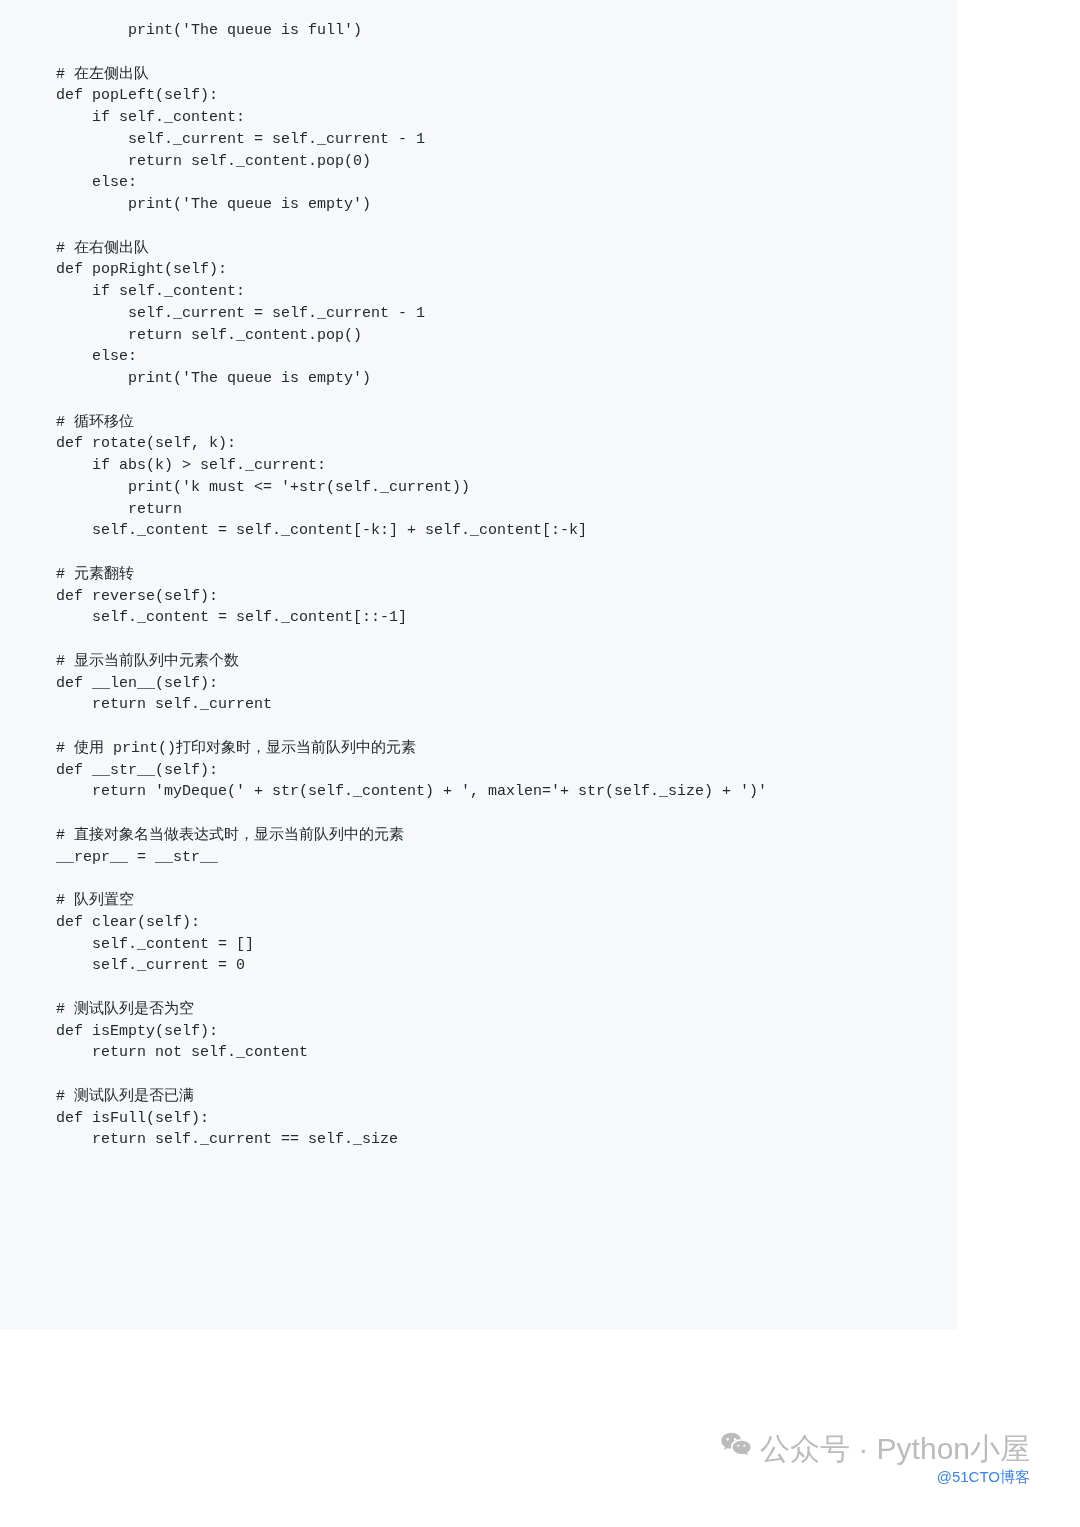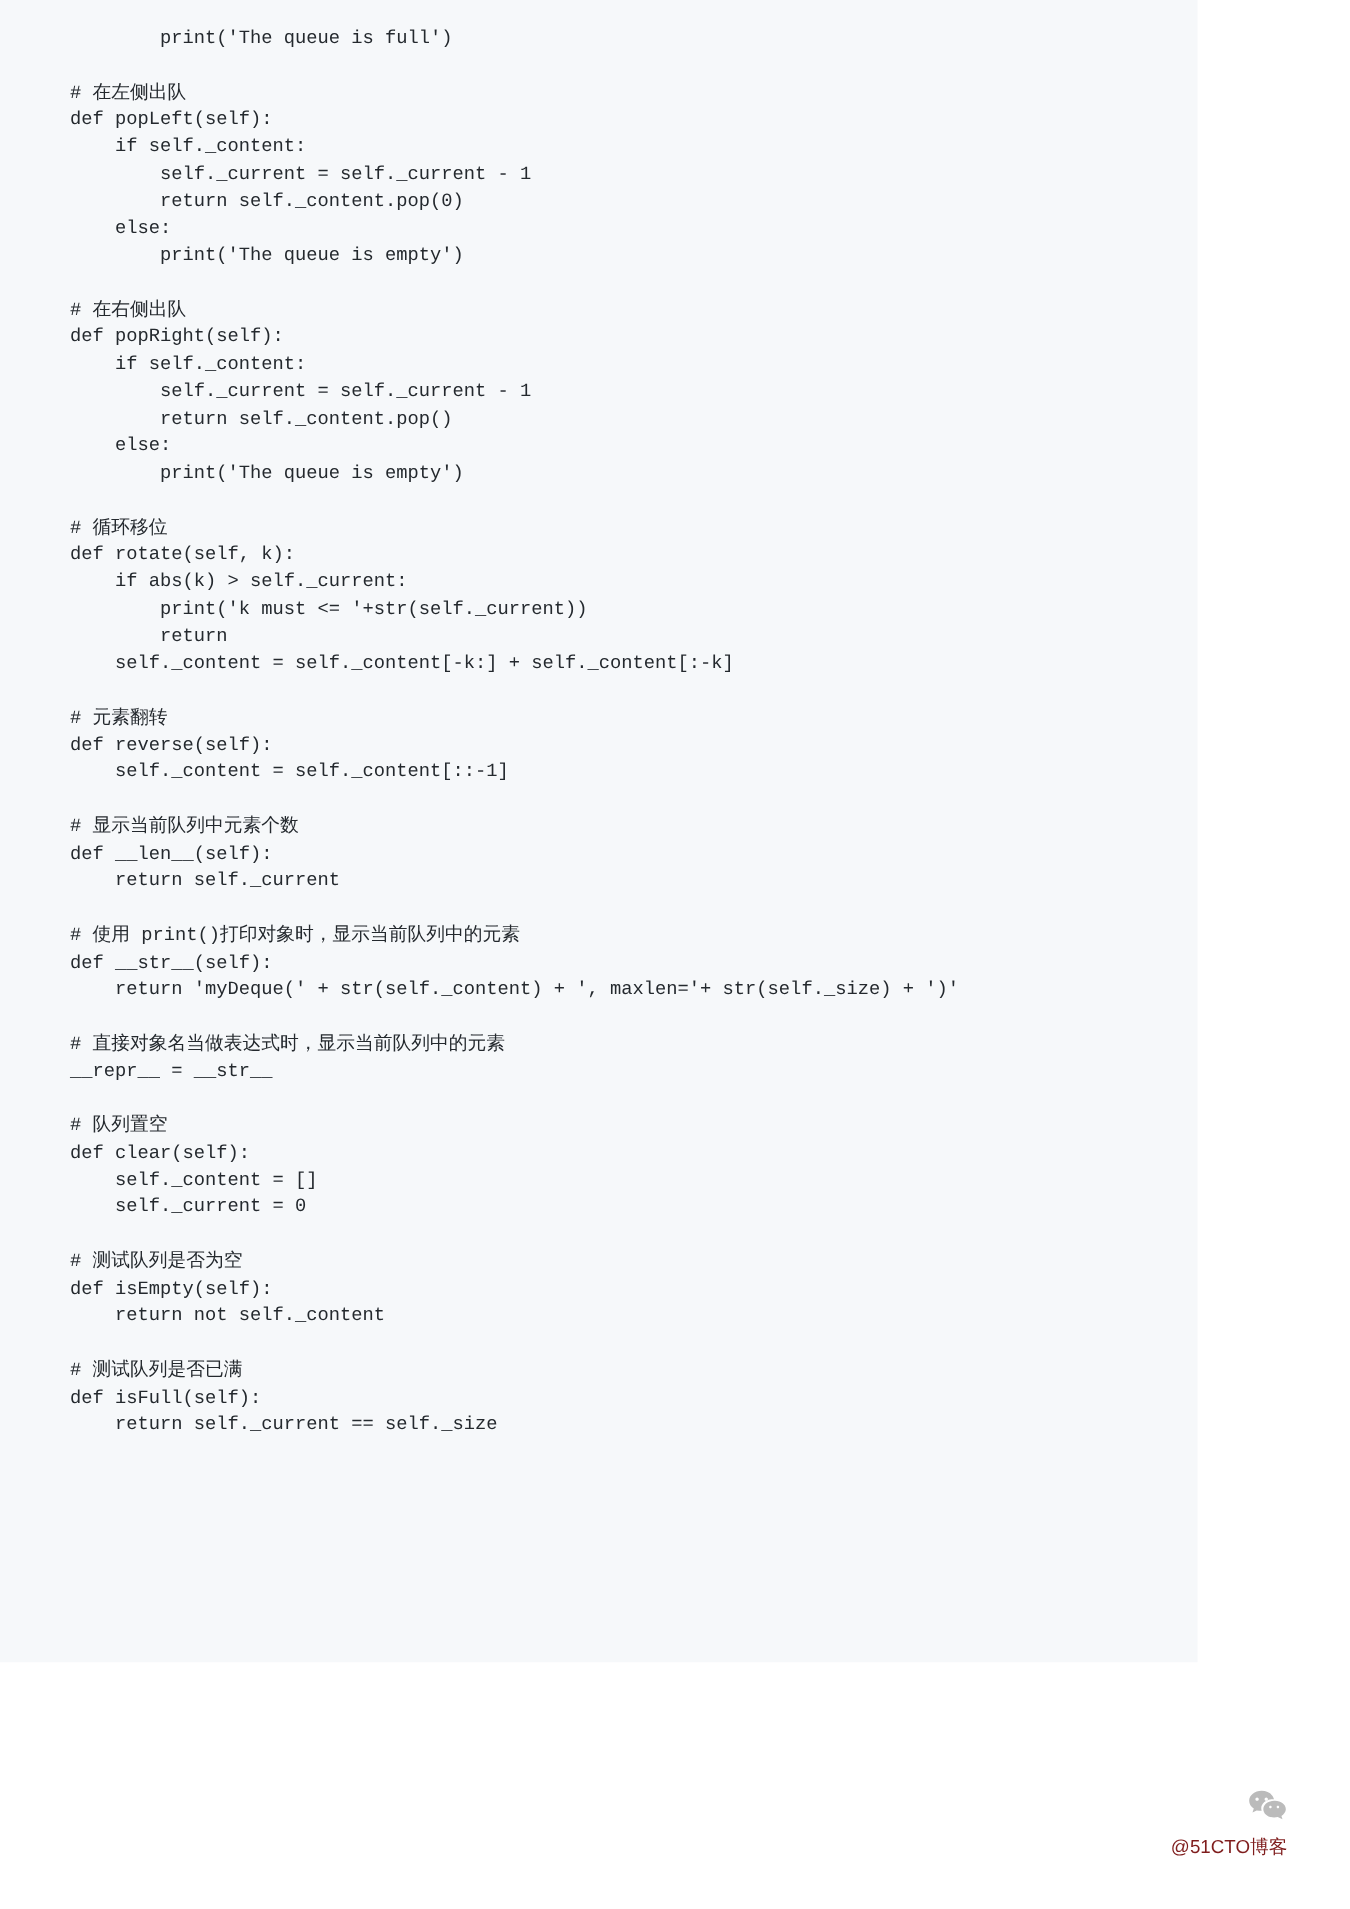--- a/index.html
+++ b/index.html
@@ -41,21 +41,21 @@
     align-items: center;
     justify-content: flex-end;
     gap: 8px;
   }
   .watermark .line1 .wechat-icon {
     font-size: 30px;
     color: #bbbbbb;
   }
   .watermark .line2 {
     font-size: 15px;
-    color: #7f1d1d;
+    color: #3b82f6;
     margin-top: -2px;
   }
   .below-space {
     width: 1080px;
     height: 197px;
     background: #ffffff;
     position: relative;
   }
 </style>
 </head>
@@ -117,16 +117,17 @@
 </div>
 
 <div class="below-space">
   <div class="watermark">
     <div class="line1">
       <span class="wechat-icon">
         <svg width="32" height="32" viewBox="0 0 24 24" fill="#bbbbbb" xmlns="http://www.w3.org/2000/svg">
           <path d="M8.5 2C4.36 2 1 4.69 1 8c0 1.89 1.08 3.56 2.78 4.66L3 15l2.5-1.25c.95.25 1.95.25 3 .25-.15-.5-.25-1-.25-1.5 0-3.04 2.96-5.5 6.75-5.5.3 0 .6 0 .9.05C15.25 4.1 12.2 2 8.5 2zm-2.75 4c.55 0 1 .45 1 1s-.45 1-1 1-1-.45-1-1 .45-1 1-1zm5.5 0c.55 0 1 .45 1 1s-.45 1-1 1-1-.45-1-1 .45-1 1-1zM16 8c-3.59 0-6.5 2.24-6.5 5s2.91 5 6.5 5c.75 0 1.47-.1 2.14-.28L21 19l-.64-1.9C21.7 16.14 23 14.66 23 13c0-2.76-2.91-5-6.5-5h-.5zm-2.25 3c.41 0 .75.34.75.75s-.34.75-.75.75-.75-.34-.75-.75.34-.75.75-.75zm4.5 0c.41 0 .75.34.75.75s-.34.75-.75.75-.75-.34-.75-.75.34-.75.75-.75z"></path>
         </svg>
       </span>
+      <span>公众号 · Python小屋</span>
     </div>
     <div class="line2">@51CTO博客</div>
   </div>
 </div>
 
 </body></html>

